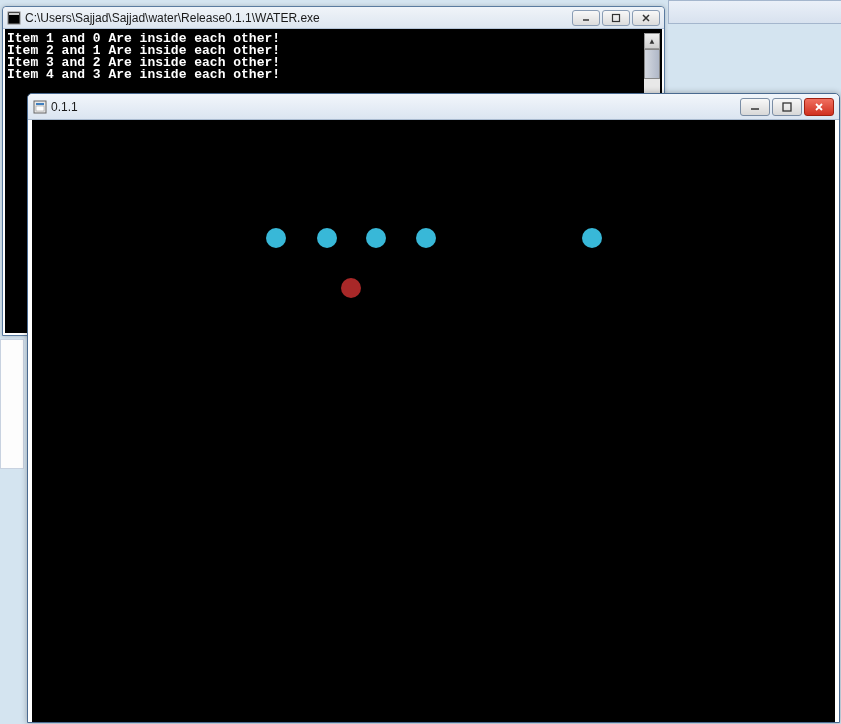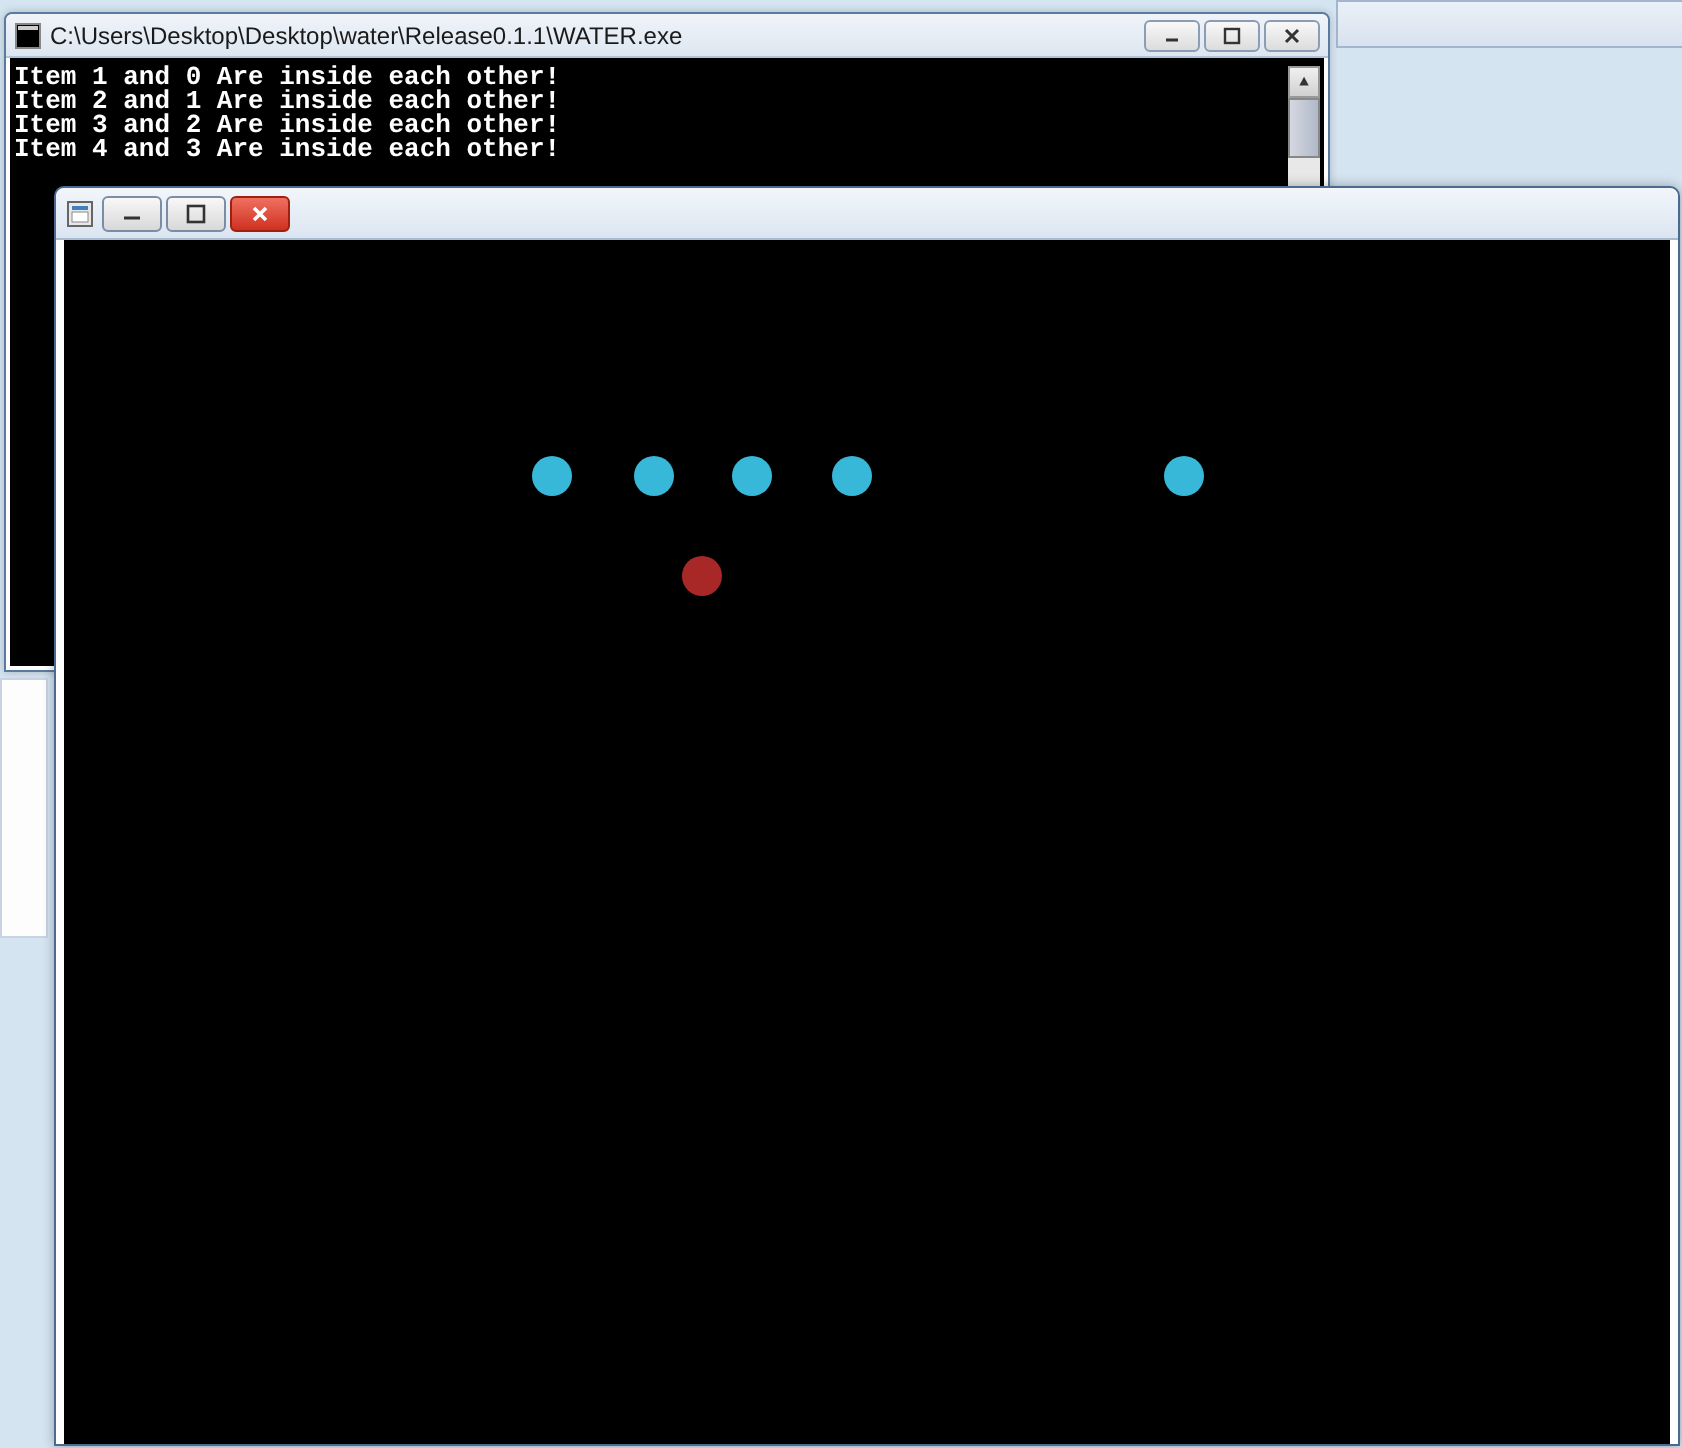--- a/index.html
+++ b/index.html
@@ -199,21 +199,21 @@
 <div class="fragment"></div>
 
 <div class="console-window">
   <div class="titlebar">
     <span class="title-icon">
       <svg width="14" height="14">
           <rect x="1" y="1" width="12" height="12" fill="#000" stroke="#888"></rect>
           <rect x="2" y="2" width="10" height="2" fill="#ccc"></rect>
         </svg>
     </span>
-    <span class="title-text">C:\Users\Desktop\Desktop\water\Release0.1.1\WATER.exe</span>
+    <span class="title-text">C:\Users\Sajjad\Sajjad\water\Release0.1.1\WATER.exe</span>
     <div class="window-controls">
       <div class="win-btn">
         <svg width="10" height="10">
             <path d="M2 7 H8" stroke="#333" stroke-width="1.5"></path>
           </svg>
       </div>
       <div class="win-btn">
         <svg width="10" height="10">
             <rect x="1.5" y="1.5" width="7" height="7" fill="none" stroke="#333" stroke-width="1.2"></rect>
           </svg>
@@ -243,20 +243,21 @@
 
 <div class="game-window">
   <div class="game-titlebar">
     <span class="title-icon">
       <svg width="14" height="14">
           <rect x="1" y="1" width="12" height="12" fill="#e8e8e8" stroke="#666"></rect>
           <rect x="3" y="3" width="8" height="2" fill="#4080c0"></rect>
           <rect x="3" y="6" width="8" height="5" fill="#fff" stroke="#888" stroke-width="0.5"></rect>
         </svg>
     </span>
+    <span class="title-text">0.1.1</span>
     <div class="game-controls">
       <div class="game-btn">
         <svg width="12" height="12">
             <path d="M2 8 H10" stroke="#333" stroke-width="1.5"></path>
           </svg>
       </div>
       <div class="game-btn">
         <svg width="12" height="12">
             <rect x="2" y="2" width="8" height="8" fill="none" stroke="#333" stroke-width="1.3"></rect>
           </svg>

